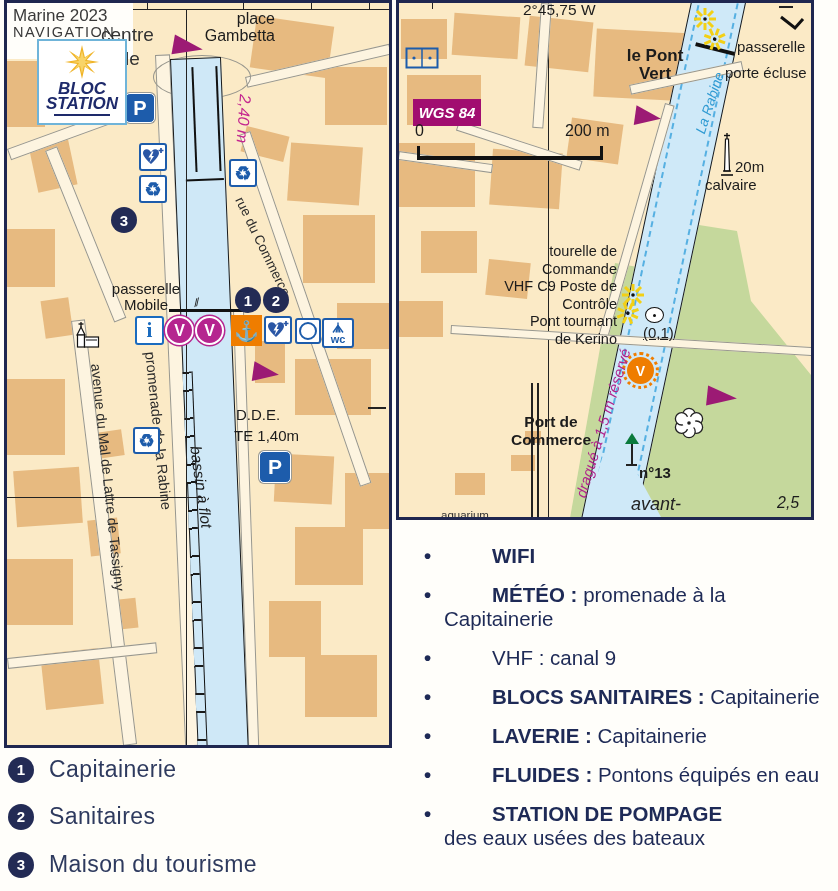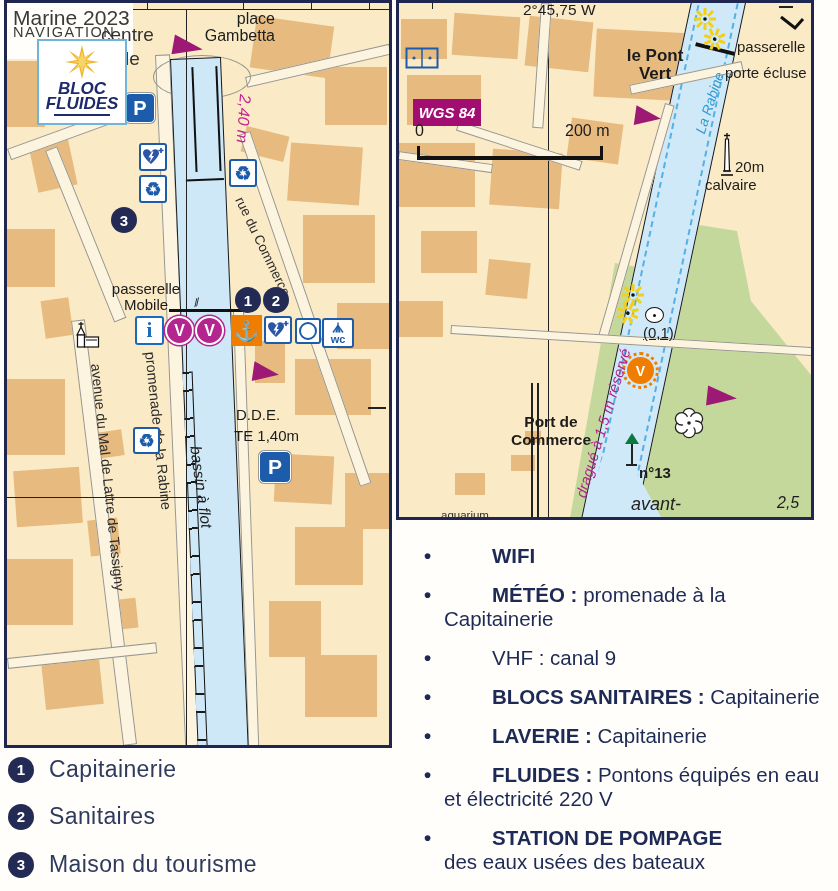--- a/index.html
+++ b/index.html
@@ -84,35 +84,35 @@
     <div class="gl" style="left:140px;top:0;width:1px;height:6px;"></div>
     <div class="gl" style="left:236px;top:0;width:1px;height:6px;"></div>
     <div class="gl" style="left:304px;top:0;width:1px;height:6px;"></div>
     <div class="gl" style="left:362px;top:0;width:1px;height:6px;"></div>
     <div class="gl" style="left:361px;top:404px;width:18px;height:1.5px;"></div>
 
     <div style="position:absolute;left:162px;top:306px;width:76px;height:2.5px;background:#111;"></div>
     <div class="lbl" style="left:188px;top:294px;font-size:11px;font-weight:bold;transform:rotate(-20deg);">∕∕</div>
 
     <div style="position:absolute;left:0;top:0;width:126px;height:56px;background:#fffefa;"></div>
-    <div class="lbl" style="left:6px;top:4px;font-size:21px;color:#3a3a3a;">Marine 2023</div>
+    <div class="lbl" style="left:6px;top:4px;font-size:17px;color:#3a3a3a;">Marine 2023</div>
     <div class="lbl" style="left:6px;top:22px;font-size:14.5px;color:#3a3a3a;letter-spacing:1.5px;">NAVIGATION</div>
 
     <div class="lbl" style="left:94px;top:22px;font-size:19px;color:#333;">centre</div>
     <div class="lbl" style="left:100px;top:46px;font-size:19px;color:#333;">ville</div>
 
     <div style="position:absolute;left:30px;top:36px;width:90px;height:86px;background:#fff;border:2px solid #6fb4d9;box-sizing:border-box;text-align:center;z-index:5;">
       <span style="display:block;margin:2px auto 0;width:38px;height:38px;">
         <svg width="38" height="38" viewBox="0 0 40 40">
             <polygon points="20,2 23,15 34,8 25,18 38,20 25,22 34,32 23,25 20,38 17,25 6,32 15,22 2,20 15,18 6,8 17,15" fill="#f0b428"></polygon>
             <polygon points="20,8 22,16 28,12 23,19 31,20 23,21 28,28 22,24 20,32 18,24 12,28 17,21 9,20 17,19 12,12 18,16" fill="#f8d468"></polygon>
           </svg>
       </span>
       <span class="lbl" style="position:static;display:block;font-size:17px;font-weight:bold;font-style:italic;color:#1e2a6b;line-height:15px;">BLOC</span>
-      <span class="lbl" style="position:static;display:block;font-size:17px;font-weight:bold;font-style:italic;color:#1e2a6b;line-height:15px;">FLUIDES</span>
+      <span class="lbl" style="position:static;display:block;font-size:17px;font-weight:bold;font-style:italic;color:#1e2a6b;line-height:15px;">STATION</span>
       <span style="display:block;margin:3px auto 0;width:56px;height:2px;background:#1e2a6b;"></span>
     </div>
 
     <div class="lbl" style="left:176px;top:8px;width:92px;text-align:right;font-size:16px;">
       <span>place</span><br>
       <span>Gambetta</span>
     </div>
 
     <div class="flag" style="left:166px;top:34px;transform:rotate(10deg);"></div>
 
@@ -333,20 +333,27 @@
           <line x1="8" y1="2" x2="8" y2="8" stroke="#111" stroke-width="1.4"></line>
           <line x1="5" y1="4.5" x2="11" y2="4.5" stroke="#111" stroke-width="1.4"></line>
           <polygon points="6.5,8 9.5,8 10.5,40 5.5,40" fill="#fff" stroke="#111" stroke-width="1.2"></polygon>
           <line x1="2" y1="44" x2="14" y2="44" stroke="#111" stroke-width="1.6"></line>
           <line x1="4" y1="40" x2="12" y2="40" stroke="#111" stroke-width="1.4"></line>
         </svg>
     </span>
     <div class="lbl" style="left:336px;top:156px;font-size:15px;">20m</div>
     <div class="lbl" style="left:306px;top:174px;font-size:15px;">calvaire</div>
 
+    <div class="lbl" style="left:52px;top:240px;width:166px;text-align:right;font-size:14.5px;line-height:17.5px;white-space:normal;">
+      <span>tourelle de</span><br>
+      <span>Commande</span><br>
+      <span>VHF C9 Poste de Contrôle</span><br>
+      <span>Pont tournant</span><br>
+      <span>de Kerino</span>
+    </div>
 
     <div style="position:absolute;left:246px;top:304px;width:17px;height:14px;background:#fff;border:1.5px solid #111;border-radius:50%;display:flex;align-items:center;justify-content:center;">
         <span style="width:3px;height:3px;background:#111;border-radius:50%;"></span>
       </div>
 
     <div class="lbl" style="left:244px;top:322px;font-size:15px;text-decoration:underline;">(0,1)</div>
 
     <div class="ic buoy" style="left:228px;top:354px;">
       <span style="position:relative;z-index:2;width:100%;text-align:center;display:block;">V</span>
     </div>
@@ -422,21 +429,20 @@
       <span class="sl">BLOCS SANITAIRES :</span>
       <span class="sr">Capitainerie</span>
     </div>
     <div class="svc">
       <span class="sl">LAVERIE :</span>
       <span class="sr">Capitainerie</span>
     </div>
     <div class="svc">
       <span class="sl">FLUIDES :</span>
       <span class="sr">Pontons équipés en eau</span>
-      <span class="sr2">et électricité 220 V</span>
     </div>
     <div class="svc">
       <span class="sl">STATION DE POMPAGE</span>
       <span class="sr2">des eaux usées des bateaux</span>
     </div>
   </div>
 
 </div>
 
 </body></html>

